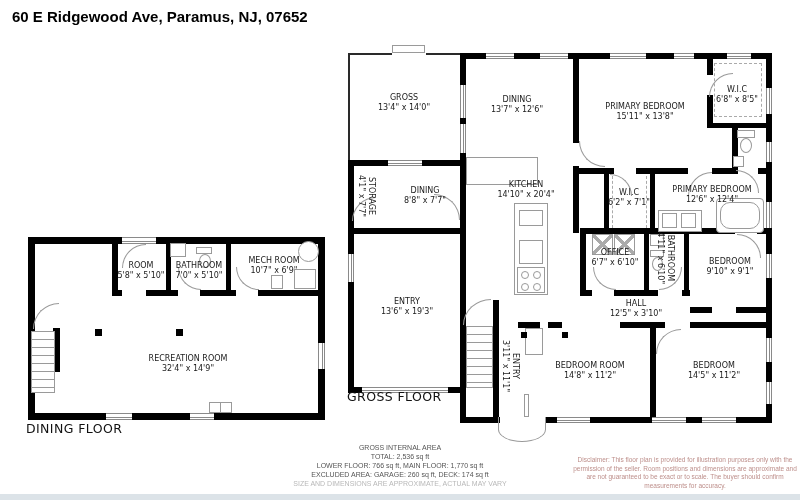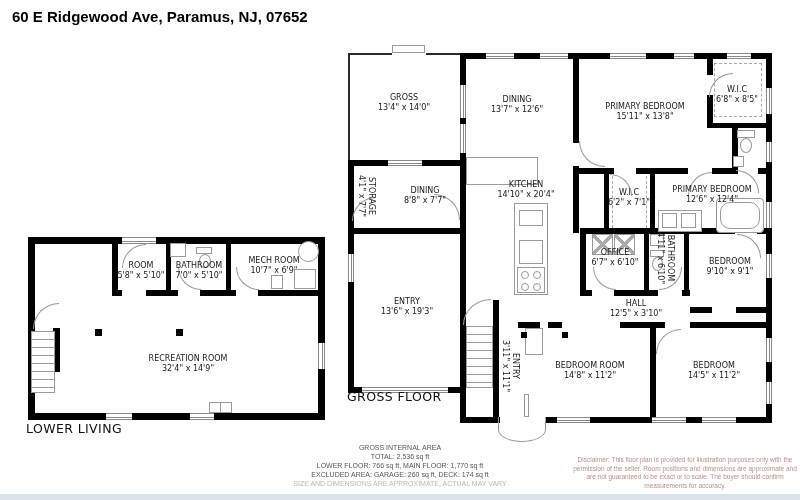--- a/index.html
+++ b/index.html
@@ -266,21 +266,21 @@
     <div class="rlabel" style="left:154px;top:261px;width:90px">
       <span>BATHROOM</span>
       <span class="dims">7'0" x 5'10"</span></div>
     <div class="rlabel" style="left:229px;top:256px;width:90px">
       <span>MECH ROOM</span>
       <span class="dims">10'7" x 6'9"</span></div>
     <div class="rlabel" style="left:133px;top:354px;width:110px">
       <span>RECREATION ROOM</span>
       <span class="dims">32'4" x 14'9"</span></div>
 
-    <div class="floor-title" style="left:26px;top:421px">LOWER LIVING</div>
+    <div class="floor-title" style="left:26px;top:421px">DINING FLOOR</div>
   </div>
 
 
   <div class="area-block">
     <div>GROSS INTERNAL AREA</div>
     <div>TOTAL: 2,536 sq ft</div>
     <div>LOWER FLOOR: 766 sq ft, MAIN FLOOR: 1,770 sq ft</div>
     <div>EXCLUDED AREA: GARAGE: 260 sq ft, DECK: 174 sq ft</div>
     <div class="note">SIZE AND DIMENSIONS ARE APPROXIMATE, ACTUAL MAY VARY</div>
   </div>

